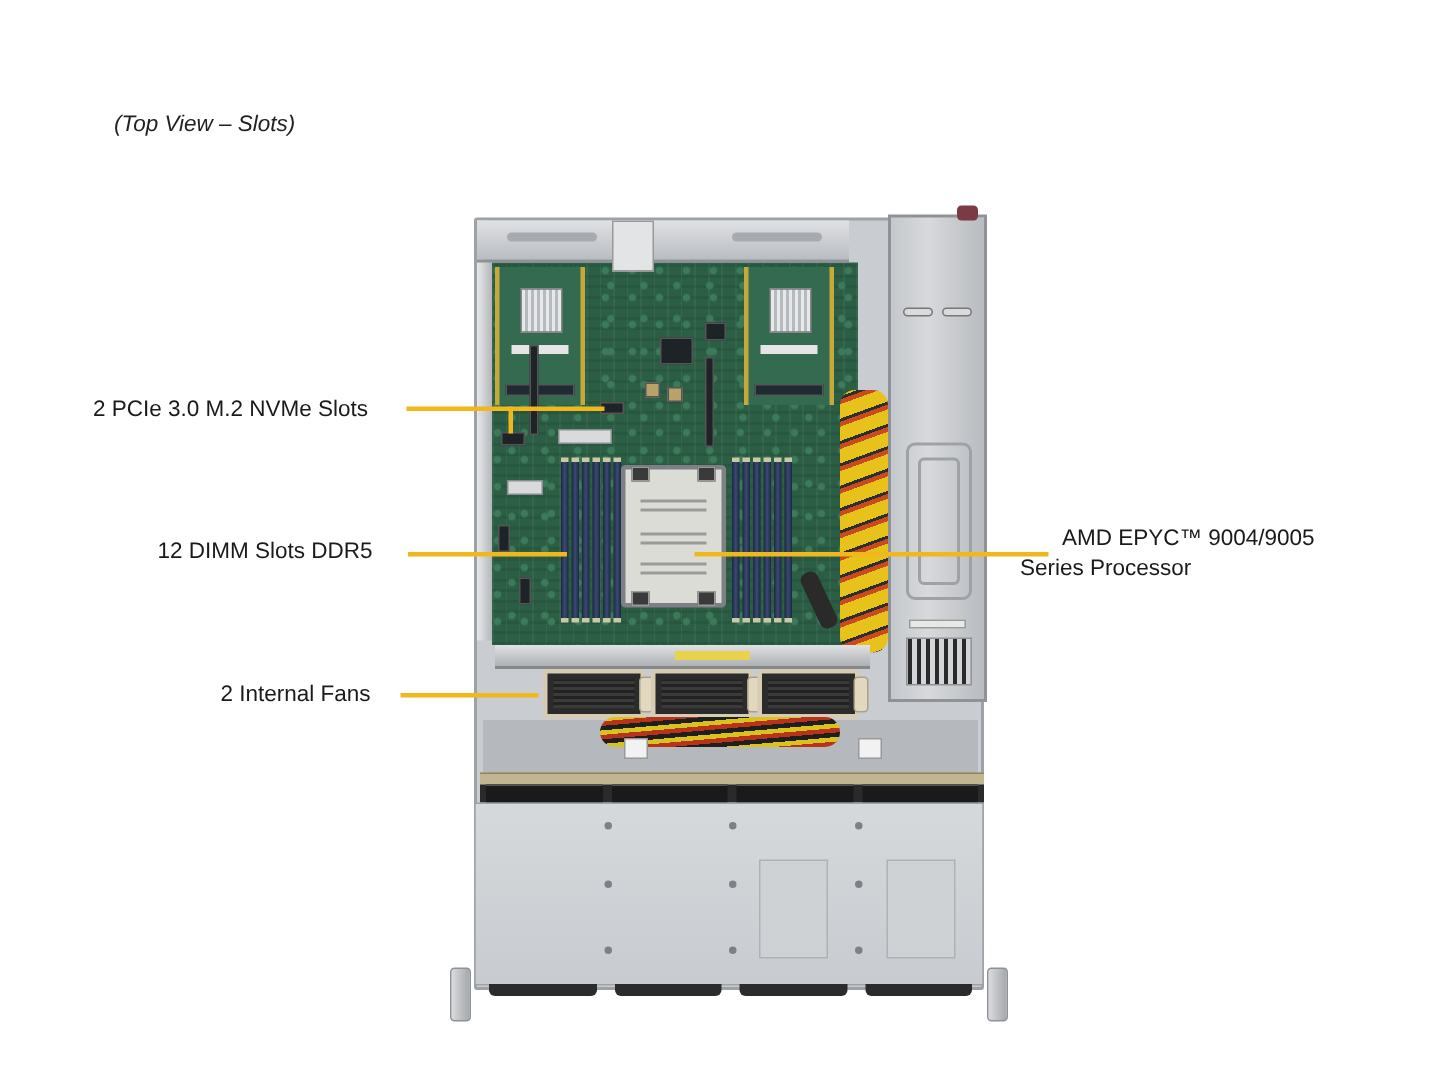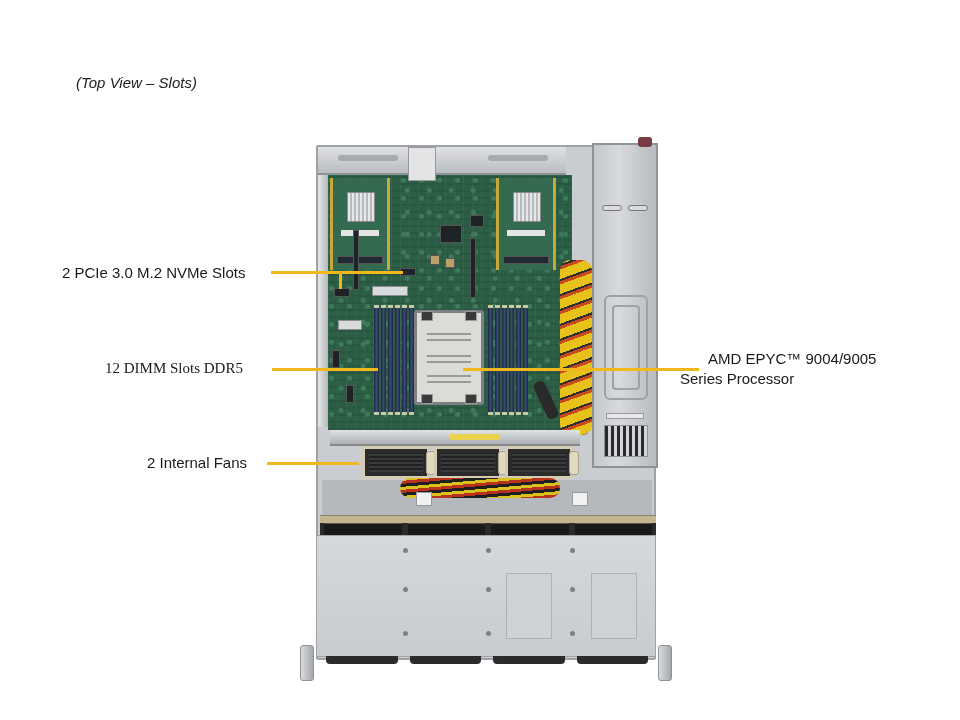--- a/index.html
+++ b/index.html
@@ -214,21 +214,21 @@
   <div class="handle" style="left:658px;"></div>
 </div>
 
 <div>
   <div class="callout-label" style="left:62px;top:264px;text-align:center;">2 PCIe 3.0 M.2 NVMe Slots</div>
   <div class="callout-line" style="left:271px;top:271px;width:132px;"></div>
   <div class="callout-vline" style="left:339px;top:271px;height:18px;"></div>
 </div>
 
 <div>
-  <div class="callout-label" style="left:105px;top:359px;font-family:Liberation Serif, serif;">12 DIMM Slots DDR5</div>
+  <div class="callout-label" style="left:105px;top:359px;">12 DIMM Slots DDR5</div>
   <div class="callout-line" style="left:272px;top:368px;width:106px;"></div>
 </div>
 
 <div>
   <div class="callout-line" style="left:463px;top:368px;width:236px;"></div>
   <div class="callout-label" style="left:708px;top:350px;">AMD EPYC™ 9004/9005</div>
   <div class="callout-label" style="left:680px;top:370px;">Series Processor</div>
 </div>
 
 <div>

